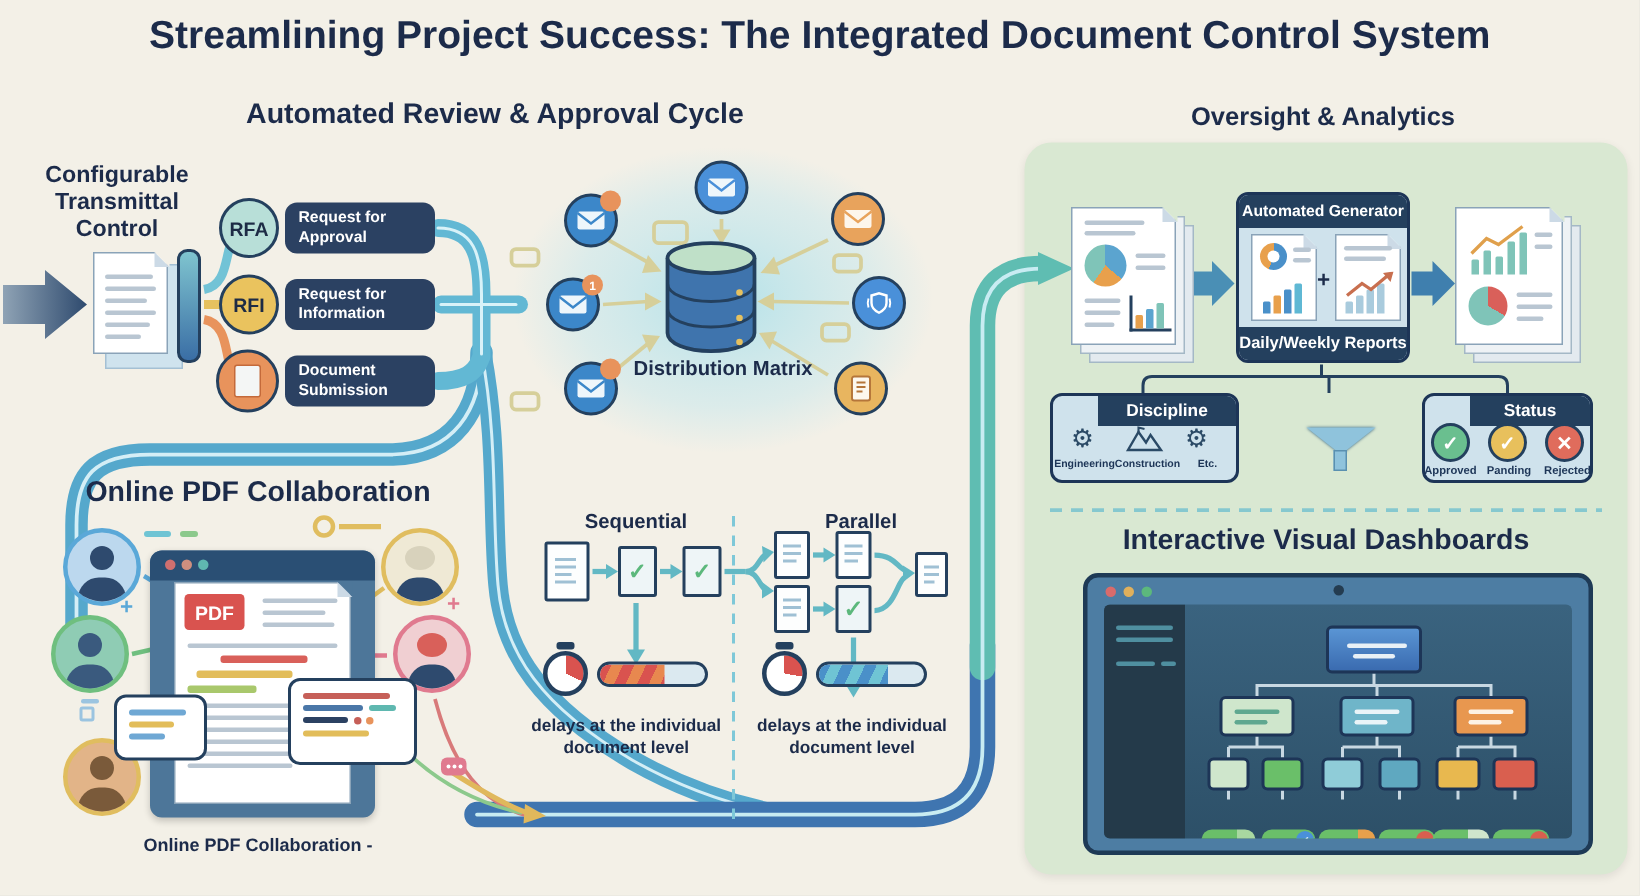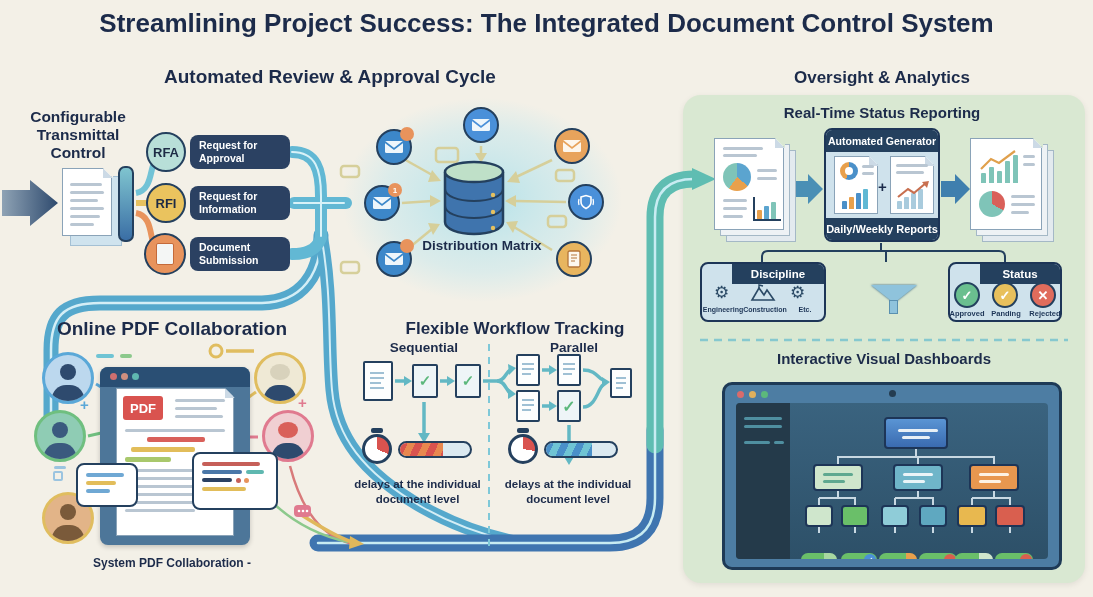--- a/index.html
+++ b/index.html
@@ -378,24 +378,23 @@
       <span class="body"></span>
     </div>
   <div class="avatar" style="left:262px;top:410px;background:#f0cfd2;border:3px solid #e07a8f;">
       <span class="head" style="width:20px;margin-left:-10px;background:#d9605a;"></span>
       <span class="body"></span>
     </div>
   <div class="hd z3" style="left:80px;top:396px;font-size:15px;color:#5aa8d8;">+</div>
   <div class="hd z3" style="left:298px;top:394px;font-size:15px;color:#e07a8f;">+</div>
 
   <div class="hd z3 ctr" style="left:62px;top:556px;width:220px;font-size:12px;line-height:1.25;">
-    <div>System PDF Collaboration -</div>
-  </div>
-
-  <div class="hd z3 ctr" style="left:390px;top:319px;width:250px;font-size:17px;">Flexible Workflow Tracking</div>
+    <div>Online PDF Collaboration -</div>
+  </div>
+
   <div class="hd z3 ctr" style="left:384px;top:340px;width:80px;font-size:13.5px;">Sequential</div>
   <div class="hd z3 ctr" style="left:534px;top:340px;width:80px;font-size:13.5px;">Parallel</div>
 
   <div class="sdoc" style="left:363px;top:361px;width:30px;height:40px;">
     <svg width="20" height="26">
         <path d="M2,5 H16 M2,10 H16 M2,15 H13 M2,20 H16" stroke="#9fc0d4" stroke-width="2"></path>
       </svg>
   </div>
   <div class="sdoc" style="left:412px;top:364px;width:26px;height:34px;background:#eef5f7;">
       <span class="check" style="font-size:15px;">✓</span>
@@ -441,21 +440,20 @@
   <div class="stopw" style="left:508px;top:434px;background:conic-gradient(#d9534f 0 100deg,#ffffff 100deg 360deg);"></div>
   <div class="abs z3" style="left:517px;top:428px;width:12px;height:5px;background:#24405e;border-radius:2px;"></div>
   <div class="prog" style="left:544px;top:441px;width:74px;">
     <div class="fill" style="width:66%;background:repeating-linear-gradient(115deg,#4a90c9 0 7px,#6fc4d4 7px 14px);"></div>
   </div>
   <div class="hd z3 ctr" style="left:498px;top:477px;width:140px;font-size:11.5px;line-height:1.3;">
     <div>delays at the individual</div>
     <div>document level</div>
   </div>
 
-  <div class="hd z3 ctr" style="left:732px;top:104px;width:300px;font-size:15px;">Real-Time Status Reporting</div>
 
   <div class="stackpg" style="left:726px;top:150px;width:70px;height:92px;"></div>
   <div class="stackpg" style="left:720px;top:144px;width:70px;height:92px;background:#eef2f5;"></div>
   <div class="doc" style="left:714px;top:138px;width:70px;height:92px;--bg:#d9e8d2;">
     <span class="f2"></span>
       <span class="f1"></span>
     <span class="ln" style="left:8px;top:8px;width:40px;"></span>
     <span class="ln" style="left:8px;top:15px;width:34px;"></span>
     <span class="pie" style="left:8px;top:24px;width:28px;height:28px;background:conic-gradient(#5ba4cf 0 130deg,#e8a04c 130deg 215deg,#7fc4b8 215deg 360deg);"></span>
     <span class="ln" style="left:42px;top:30px;width:20px;"></span>
@@ -557,21 +555,21 @@
   <div class="scirc z3" style="left:992px;top:282px;background:#e8c05c;">
       <span>✓</span>
     </div>
   <div class="scirc z3" style="left:1030px;top:282px;background:#e06c5c;">
       <span>✕</span>
     </div>
   <div class="flabel z3" style="left:948px;top:309px;width:38px;font-size:7.5px;">Approved</div>
   <div class="flabel z3" style="left:988px;top:309px;width:36px;font-size:7.5px;">Panding</div>
   <div class="flabel z3" style="left:1026px;top:309px;width:38px;font-size:7.5px;">Rejected</div>
 
-  <div class="hd z3 ctr" style="left:734px;top:350px;width:300px;font-size:15px;">Interactive Visual Dashboards</div>
+  <div class="hd z3 ctr" style="left:734px;top:350px;width:300px;font-size:19px;">Interactive Visual Dashboards</div>
 
   <div class="dash">
     <span class="winhdr-dot" style="left:12px;top:6px;background:#d96b6b;"></span>
     <span class="winhdr-dot" style="left:24px;top:6px;background:#e0b05c;"></span>
     <span class="winhdr-dot" style="left:36px;top:6px;background:#5cb87c;"></span>
     <span class="winhdr-dot" style="left:164px;top:5px;background:#243c50;"></span>
 
     <div class="screen">
       <div class="abs" style="left:0;top:0;width:54px;height:156px;background:#243a4a;">
         <span class="nline" style="left:8px;top:14px;width:38px;background:#4f8fa0;"></span>

